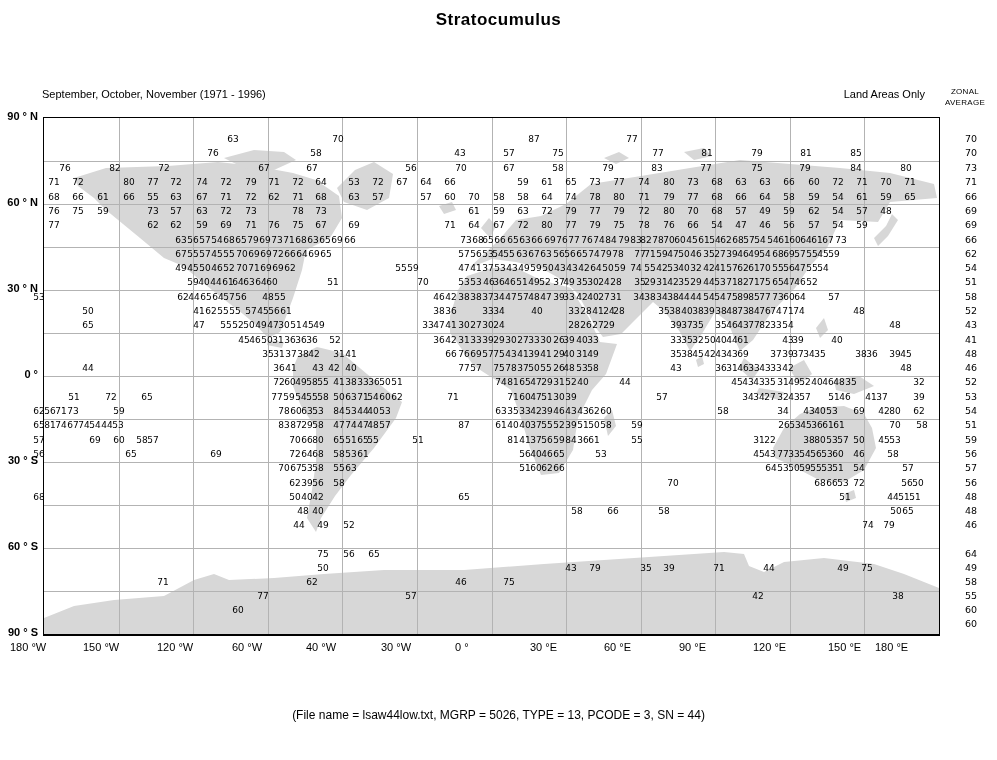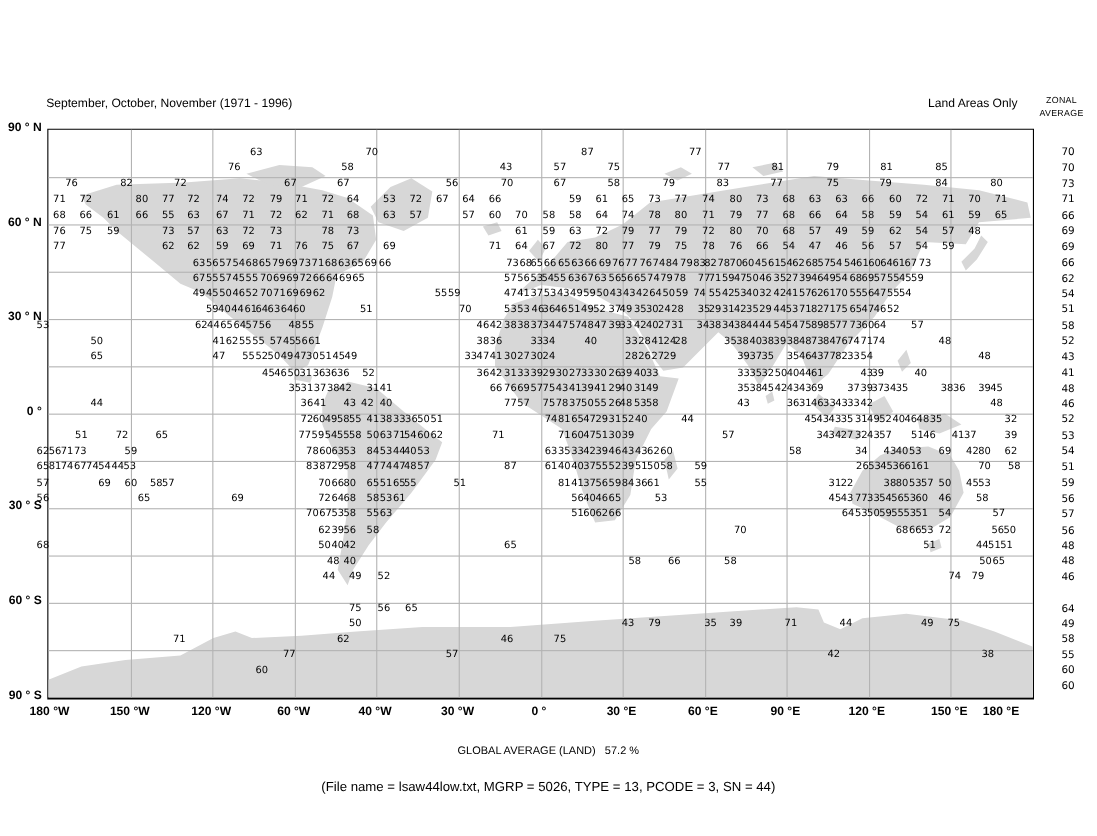--- a/index.html
+++ b/index.html
@@ -18,31 +18,32 @@
   #land-svg{position:absolute;left:0;top:0;width:895px;height:516px;}
   .gl{position:absolute;background:#b3b3b3;}
   .gl.v{width:1px;top:0;height:516px;}
   .gl.h{height:1px;left:0;width:895px;}
   .num{position:absolute;font-size:9px;line-height:9px;white-space:nowrap;
        transform:translate(-50%,-50%);font-family:"DejaVu Sans",sans-serif;}
   .zval{position:absolute;left:956px;width:30px;text-align:center;font-size:9.5px;
         font-family:"DejaVu Sans",sans-serif;}
   .latlab{position:absolute;left:0;width:38px;text-align:right;font-size:11px;
           font-weight:bold;white-space:pre;}
-  .lonlab{position:absolute;top:641px;width:70px;margin-left:-35px;text-align:center;
-          font-size:11px;font-weight:bold;white-space:pre;}
+  .lonlab{position:absolute;top:641px;width:70px;margin-left:-35px;
+          font-size:11px;font-weight:normal;white-space:pre;}
   .gavg{position:absolute;top:677px;left:0;width:997px;text-align:center;
         font-size:10px;white-space:pre;}
   .fileinfo{position:absolute;top:708px;left:0;width:997px;text-align:center;
             font-size:12px;white-space:pre;}
 </style>
 </head>
 <body>
 
 <div id="page">
+  <div class="title">Stratocumulus</div>
   <div class="season">September, October, November (1971 - 1996)</div>
   <div class="land-only">Land Areas Only</div>
   <div class="zonal-hdr">
     <div>ZONAL</div>
     <div>AVERAGE</div>
   </div>
 
   <div id="map-frame">
     <svg id="land-svg" viewBox="0 0 895 516" preserveAspectRatio="none">
       <g fill="#d7d7d7" stroke="none">
@@ -956,15 +957,14 @@
       <div class="zval" style="top: 505px;">48</div>
       <div class="zval" style="top: 519px;">46</div>
       <div class="zval" style="top: 548px;">64</div>
       <div class="zval" style="top: 562px;">49</div>
       <div class="zval" style="top: 576px;">58</div>
       <div class="zval" style="top: 590px;">55</div>
       <div class="zval" style="top: 604px;">60</div>
       <div class="zval" style="top: 618px;">60</div>
     </div>
 
-  <div class="gavg">GLOBAL AVERAGE (LAND)   57.2 %</div>
   <div class="fileinfo">(File name = lsaw44low.txt, MGRP = 5026, TYPE = 13, PCODE = 3, SN = 44)</div>
 </div>
 
 </body></html>

